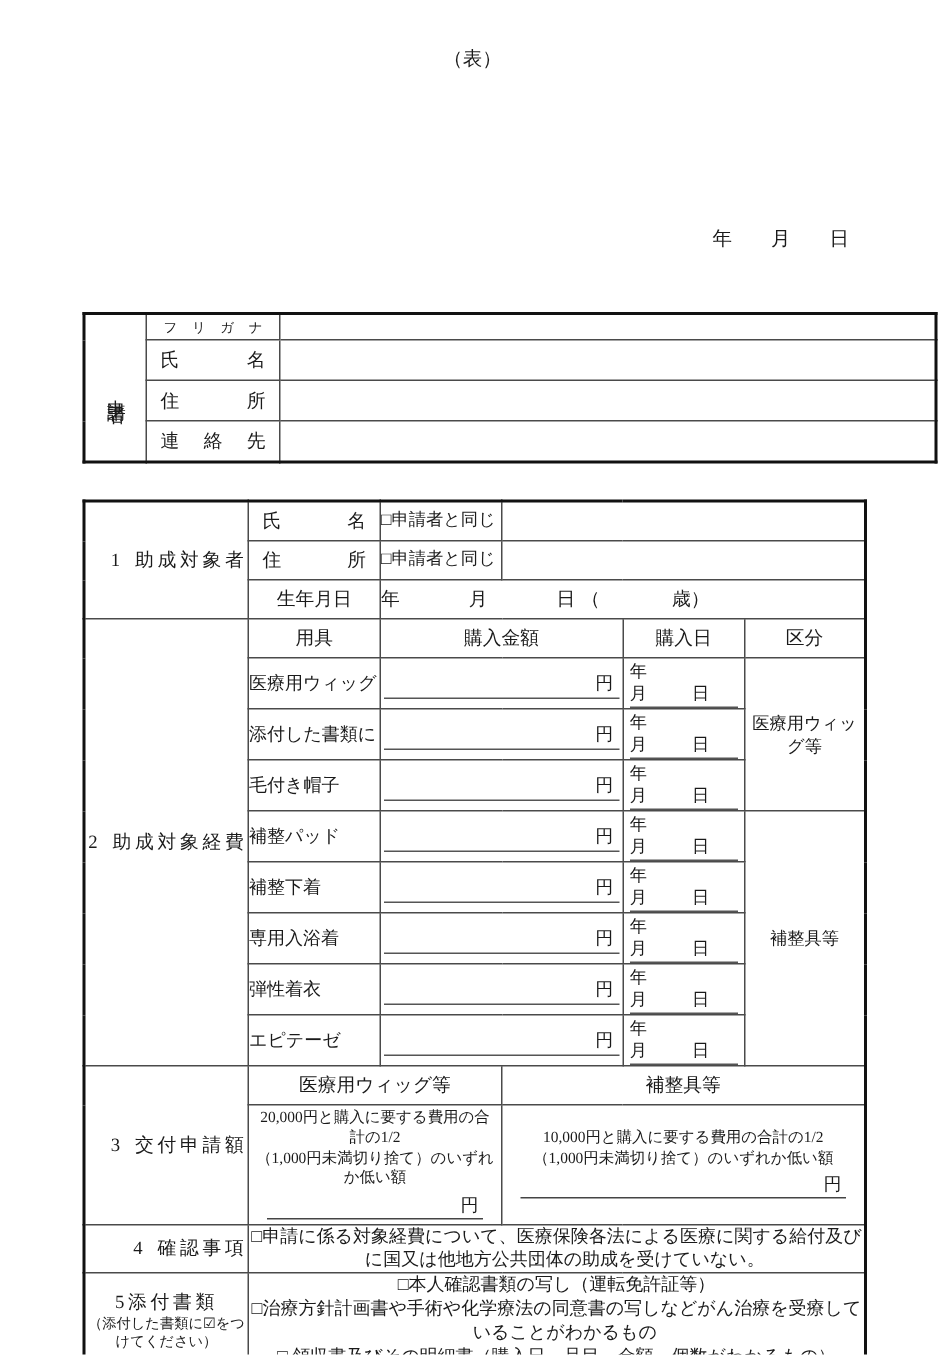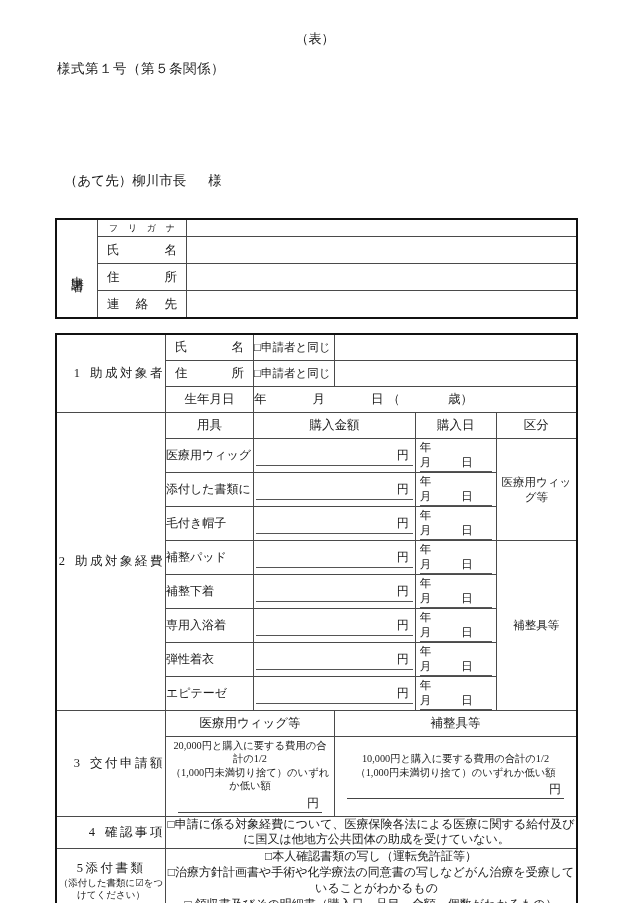--- a/index.html
+++ b/index.html
@@ -83,23 +83,23 @@
     border: 1px solid #4a4a4a;
     padding: 0;
     vertical-align: middle;
   }
   .outer {
     border: 2px solid #111 !important;
   }
 
   
   #applicant-table {
-    top: 218px;
+    top: 208px;
     left: 55px;
-    width: 523px;
+    width: 570px;
   }
   #applicant-table td { height: 26px; }
   .vert-label {
     width: 40px;
     text-align: center;
   }
   .vert-label .vtext {
     writing-mode: vertical-rl;
     text-orientation: upright;
     display: inline-block;
@@ -226,26 +226,25 @@
   }
   .s5-label .main { display: block; letter-spacing: 2.5px; text-align: center; }
   .s5-label .sub  { display: block; font-size: 9.5px; letter-spacing: 0; }
 </style>
 </head>
 <body>
 
 <div class="page">
 
   <div class="hdr-omote">（表）</div>
-  <div class="hdr-formno">様式第１号（第５条関係）</div>
-
-
-  <div class="hdr-ate">
-    <span>（あて先）柳川市長</span><span class="sama">様</span>
+
+  <div class="hdr-date">
+    <span class="y">年</span><span class="m">月</span><span class="d">日</span>
   </div>
+
 
 
   <table class="frm outer" id="applicant-table">
     <tbody>
         <tr>
       <td class="vert-label" rowspan="4">
         <span class="vtext">申請者</span>
       </td>
       <td class="lbl-cell furigana-cell">
         <span class="furigana-txt">フリガナ</span>

